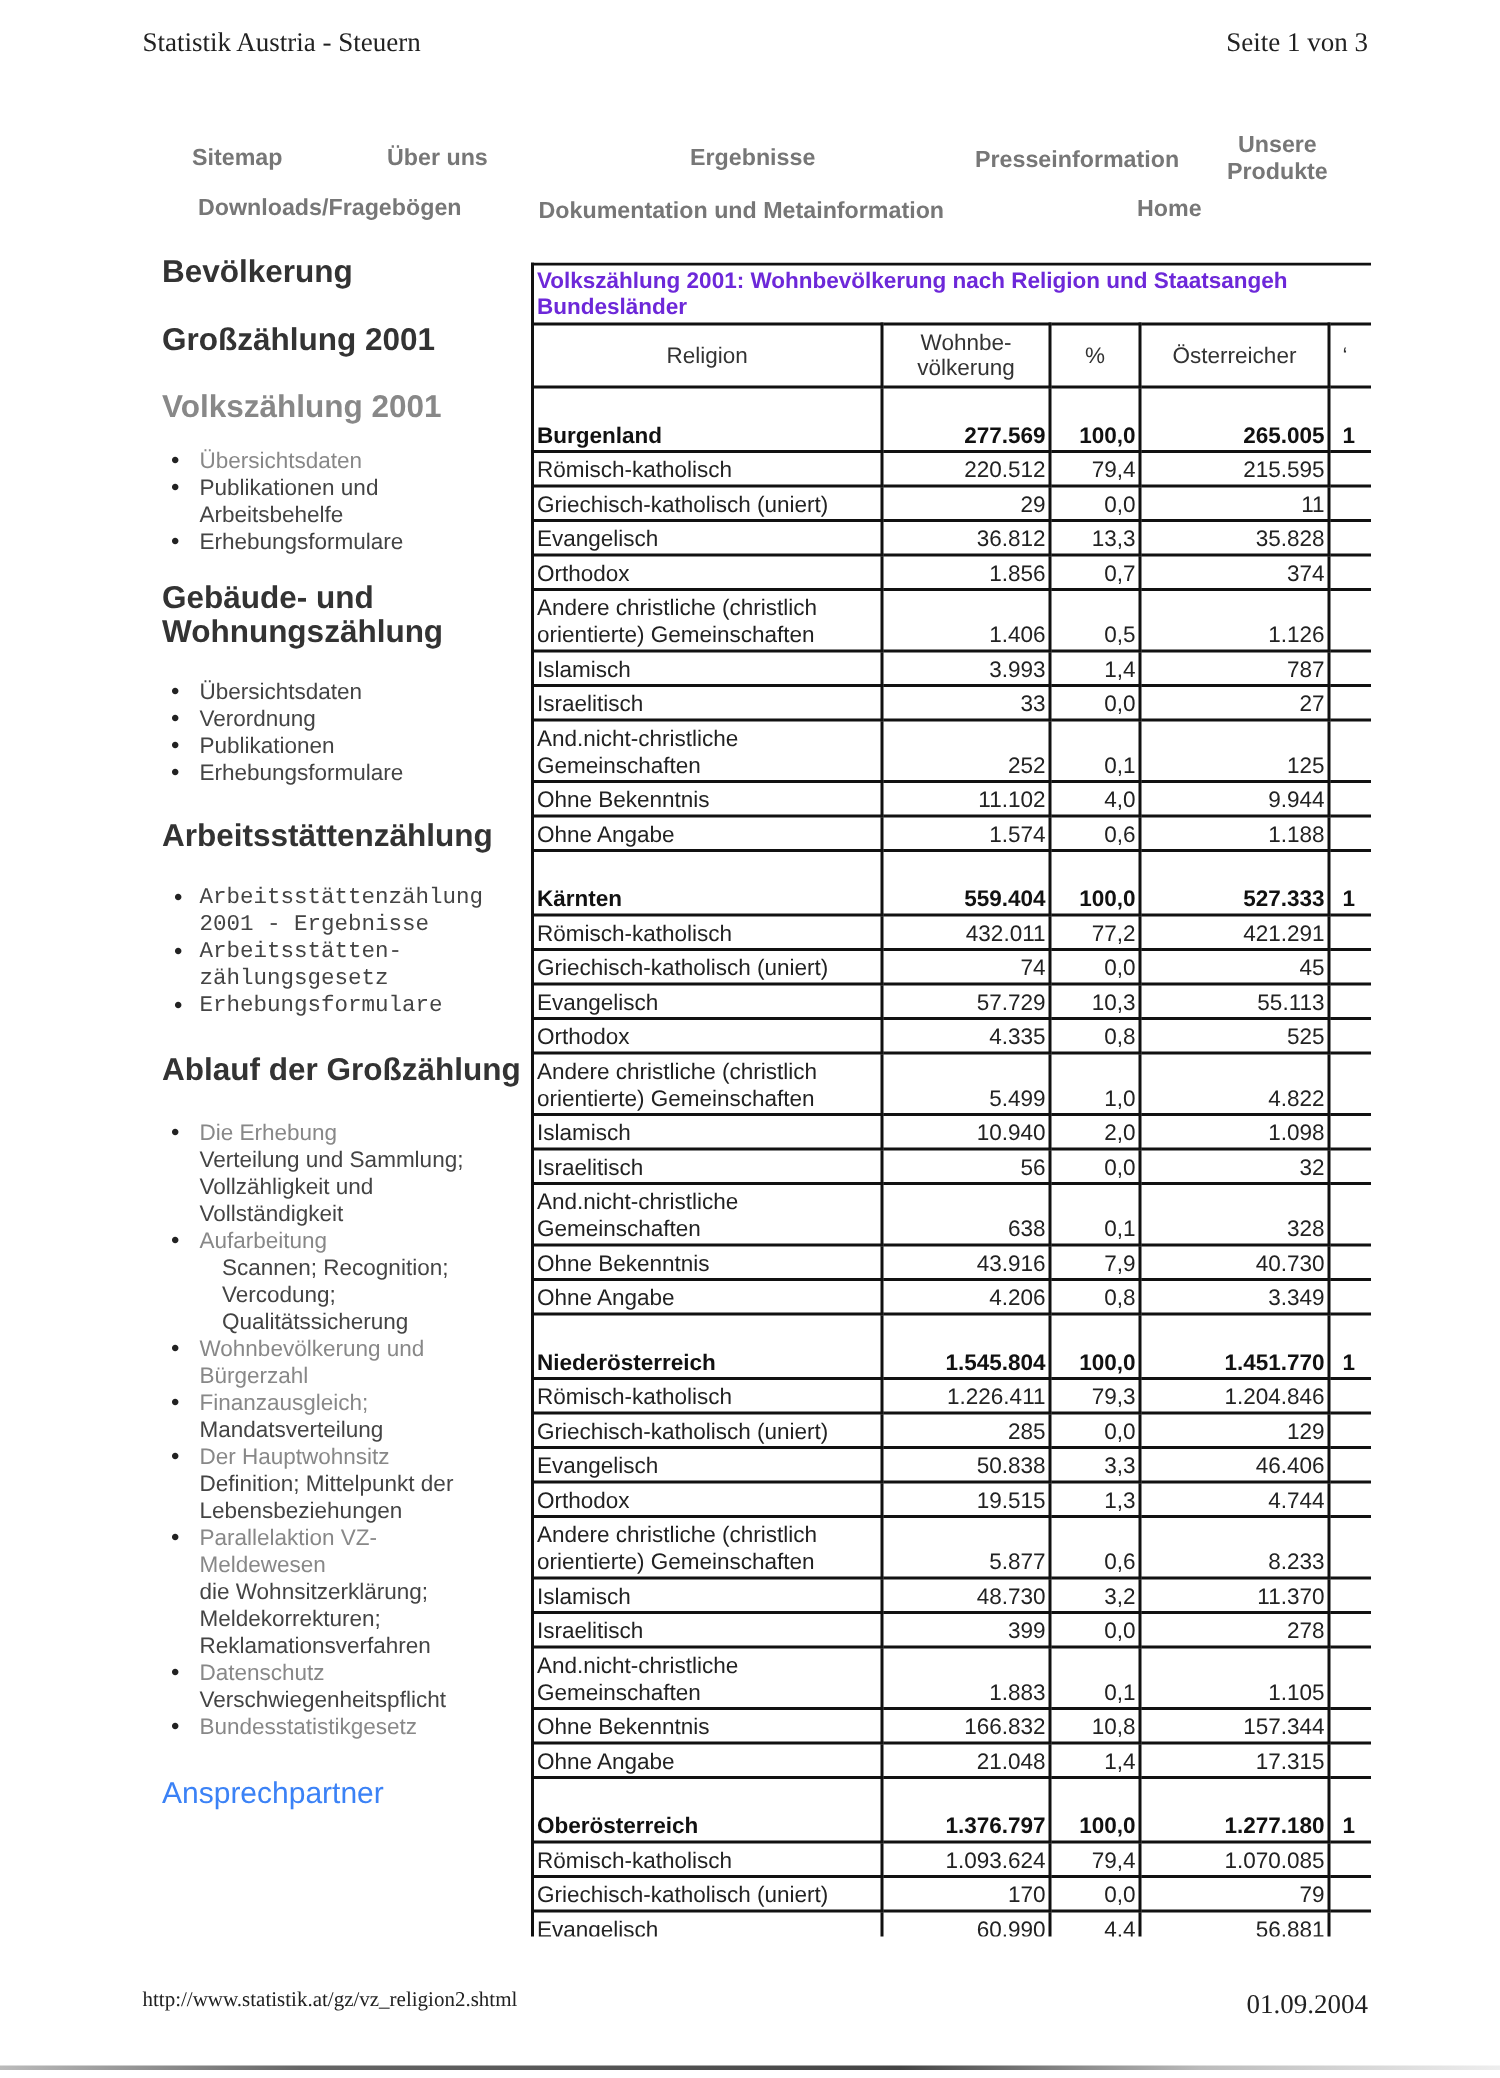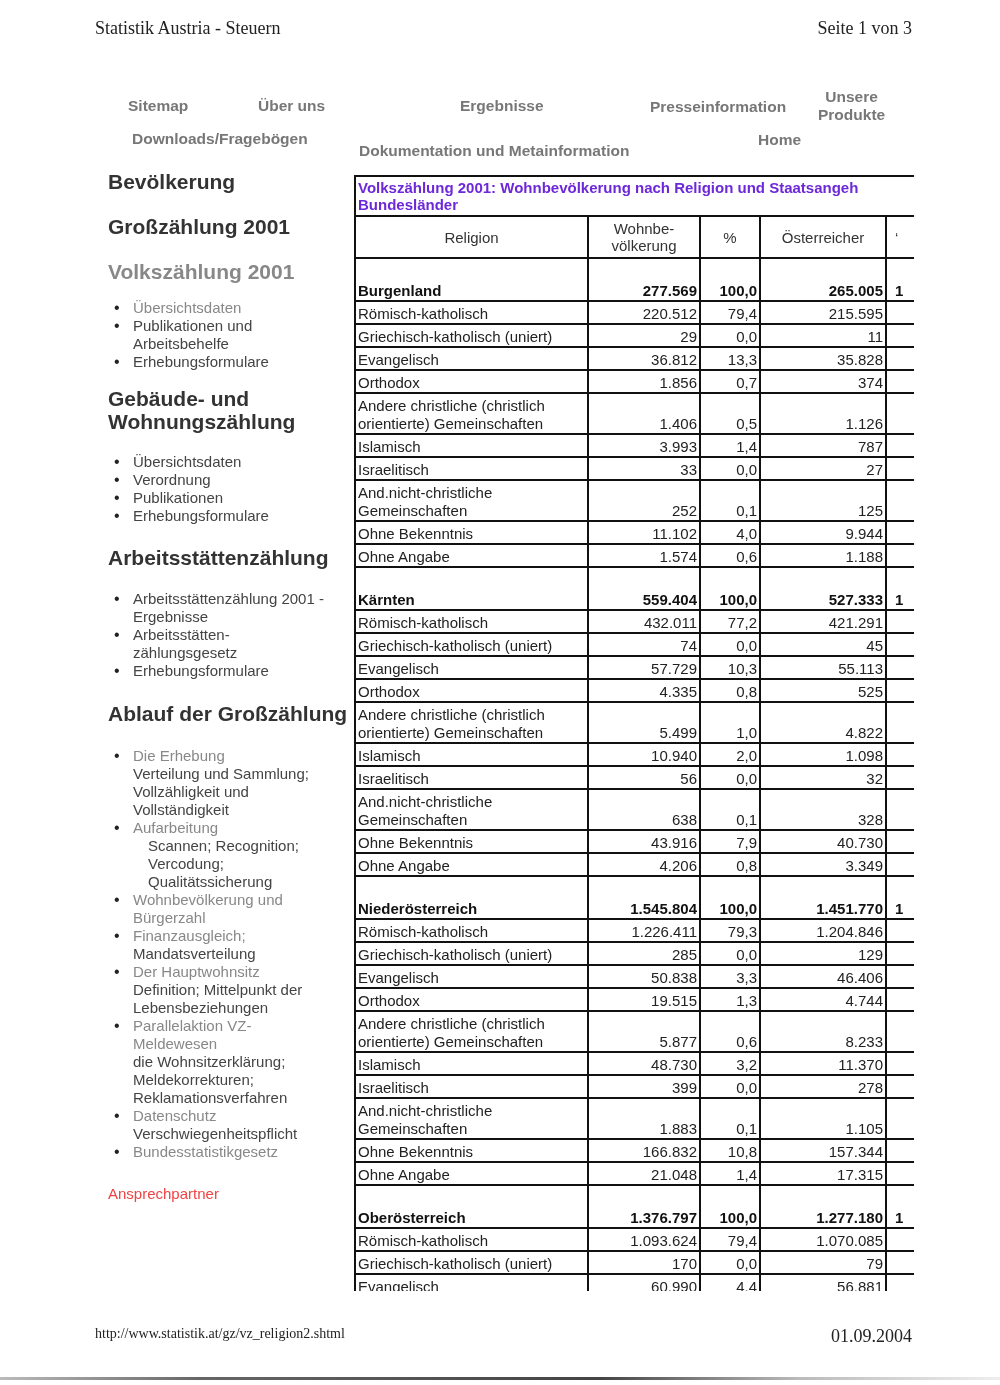--- a/index.html
+++ b/index.html
@@ -10,21 +10,21 @@
   .hdr-right { position: absolute; right: 88px; top: 18px; font-size: 18px; color: #222; }
   .nav a { position: absolute; font-size: 15.5px; font-weight: bold; color: #777; text-decoration: none; white-space: nowrap; }
   .nav .two { text-align: center; line-height: 18px; }
   .side { position: absolute; left: 108px; top: 170px; width: 240px; }
   .side h2 { font-size: 21px; font-weight: bold; color: #333; line-height: 23px; }
   .side h2.muted { color: #888; }
   .side ul { list-style: none; margin: 16px 0 0 0; }
   .side li { position: relative; padding-left: 25px; font-size: 15px; line-height: 18px; color: #444; }
   .side li::before { content: "\2022"; position: absolute; left: 6px; top: 0; color: #222; font-size: 16px; }
   .side li .lnk { color: #888; }
-  .side .contact { font-size: 15px; color: #ef4444; }
+  .side .contact { font-size: 20px; color: #3b82f6; }
   .tbl-wrap { position: absolute; left: 354px; top: 175px; width: 560px; height: 1116px; overflow: hidden; border-left: 2px solid #111; }
   .tbl-title { border-top: 2px solid #111; font-size: 15px; font-weight: bold; color: #6d28d9; line-height: 17px; padding: 2px 2px 1px 2px; white-space: nowrap; height: 40px; }
   table { border-collapse: collapse; table-layout: fixed; width: 620px; font-size: 15px; color: #222; }
   col.c1 { width: 232px; } col.c2 { width: 112px; } col.c3 { width: 60px; } col.c4 { width: 126px; } col.c5 { width: 90px; }
   th { font-weight: normal; border: 2px solid #111; border-left: none; height: 42px; line-height: 17px; font-size: 15px; color: #333; }
   td { border-right: 2px solid #111; border-bottom: 2px solid #111; padding: 0 2px; height: 23px; line-height: 18px; vertical-align: bottom; }
   td.num { text-align: right; }
   td.lbl { text-align: left; }
   tr.region td { font-weight: bold; height: 43px; color: #111; }
   tr.region td.lbl { vertical-align: bottom; }
@@ -40,21 +40,21 @@
 <div class="serif hdr-left">Statistik Austria - Steuern</div>
 <div class="serif hdr-right">Seite 1 von 3</div>
 
 <nav class="nav">
   <a style="left:128px;top:97px;">Sitemap</a>
   <a style="left:258px;top:97px;">Über uns</a>
   <a style="left:460px;top:97px;">Ergebnisse</a>
   <a style="left:650px;top:98px;">Presseinformation</a>
   <a class="two" style="left:818px;top:88px;"><span>Unsere</span><br><span>Produkte</span></a>
   <a style="left:132px;top:130px;">Downloads/Fragebögen</a>
-  <a style="left:359px;top:142px;">Dokumentation und Metainformation</a>
+  <a style="left:359px;top:132px;">Dokumentation und Metainformation</a>
   <a style="left:758px;top:131px;">Home</a>
 </nav>
 
 <aside class="side">
   <h2>Bevölkerung</h2>
   <h2 style="margin-top:22px;">Großzählung 2001</h2>
   <h2 class="muted" style="margin-top:22px;">Volkszählung 2001</h2>
   <ul style="margin-top:16px;">
     <li><span class="lnk">Übersichtsdaten</span></li>
     <li>
@@ -65,21 +65,21 @@
 
   <h2 style="margin-top:16px;"><span>Gebäude- und</span><br><span>Wohnungszählung</span></h2>
   <ul style="margin-top:20px;">
     <li><span>Übersichtsdaten</span></li>
     <li><span>Verordnung</span></li>
     <li><span>Publikationen</span></li>
     <li><span>Erhebungsformulare</span></li>
   </ul>
 
   <h2 style="margin-top:21px;">Arbeitsstättenzählung</h2>
-  <ul style="margin-top:21px;">
+  <ul style="margin-top:21px;font-family:Liberation Mono, monospace;">
     <li>
         <span style="display:block;width:210px;">Arbeitsstättenzählung 2001 - Ergebnisse</span>
       </li>
     <li>
         <span style="display:block;width:120px;">Arbeitsstätten-zählungsgesetz</span>
       </li>
     <li><span>Erhebungsformulare</span></li>
   </ul>
 
   <h2 style="margin-top:22px;">Ablauf der Großzählung</h2>

